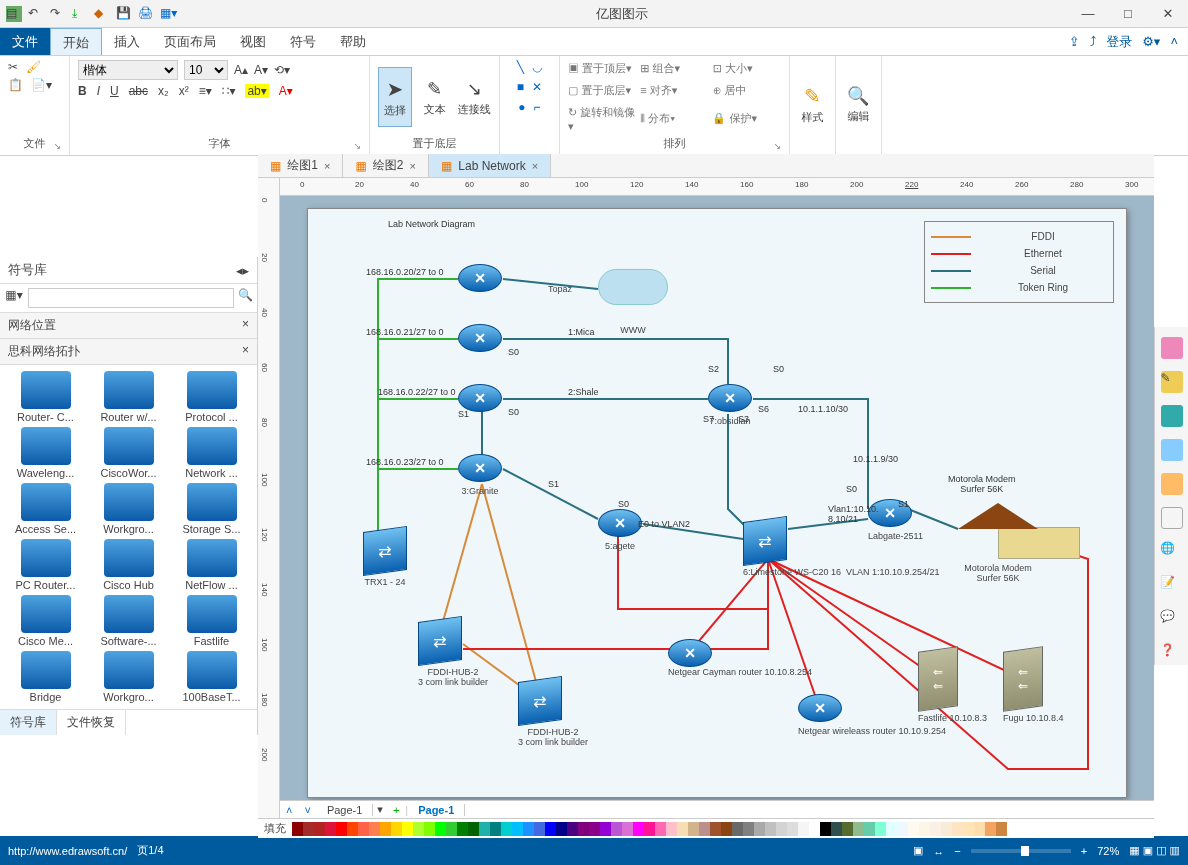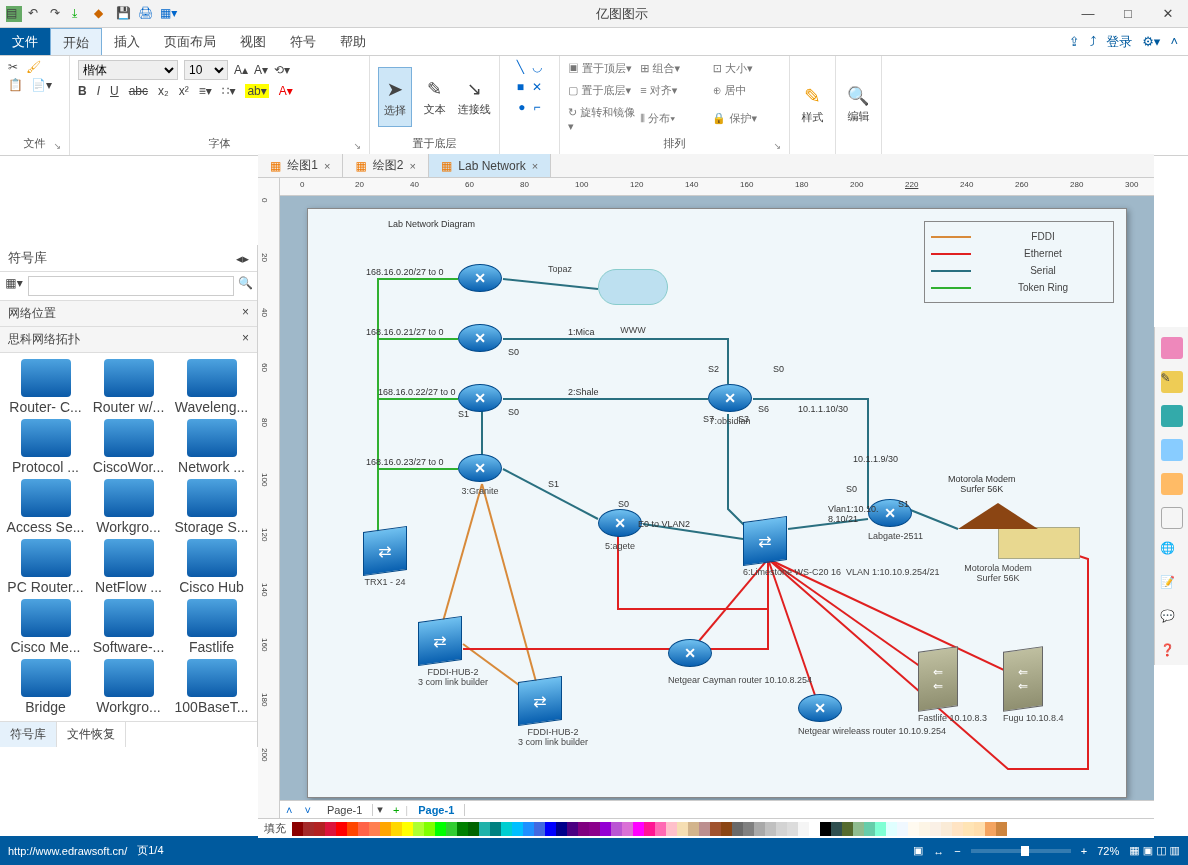--- a/index.html
+++ b/index.html
@@ -27,21 +27,21 @@
 .bigbtn.sel { background: #cde6f7; border: 1px solid #7ab0db; }
 select, input[type=text].small { font-size: 12px; height: 20px; border: 1px solid #ccc; }
 
 .workspace { display: flex; height: 680px; align-items: center; }
 .leftpanel { width: 258px; border-right: 1px solid #d0d0d0; display: flex; flex-direction: column; }
 .lph { padding: 4px 8px; font-size: 13px; display: flex; justify-content: space-between; align-items: center; border-bottom: 1px solid #ddd; }
 .lpsearch { display: flex; padding: 4px; gap: 4px; border-bottom: 1px solid #ddd; }
 .lpsearch input { flex: 1; height: 20px; border: 1px solid #ccc; }
 .lpsection { padding: 4px 8px; background: #f5f5f5; border-bottom: 1px solid #ddd; display: flex; justify-content: space-between; font-size: 12px; }
 .shapegrid { flex: 1; overflow: auto; padding: 6px; display: grid; grid-template-columns: repeat(3, 1fr); gap: 4px; }
-.shapeitem { text-align: center; font-size: 14px; cursor: pointer; }
+.shapeitem { text-align: center; font-size: 11px; cursor: pointer; }
 .shapeicon { width: 50px; height: 38px; margin: 0 auto 2px; background: linear-gradient(#4da3e0,#0b5aa8); border-radius: 4px; position: relative; }
 .bottomtabs { display: flex; border-top: 1px solid #ddd; }
 .bottomtabs div { padding: 4px 10px; font-size: 12px; border-right: 1px solid #ddd; }
 .bottomtabs div.active { background: #e5f1fb; }
 
 .canvasarea { flex: 1; display: flex; flex-direction: column; position: relative; }
 .doctabs { height: 24px; display: flex; background: #f5f5f5; border-bottom: 1px solid #ccc; }
 .doctab { padding: 3px 12px; font-size: 12px; display: flex; align-items: center; gap: 6px; border-right: 1px solid #ccc; }
 .doctab.active { background: #d0e7f7; }
 .doctab .close { font-size: 11px; color: #666; }
@@ -255,28 +255,28 @@
         <div class="shapeitem">
           <div class="shapeicon"></div>
           <div>Router- C...</div>
         </div>
         <div class="shapeitem">
           <div class="shapeicon"></div>
           <div>Router w/...</div>
         </div>
         <div class="shapeitem">
           <div class="shapeicon"></div>
+          <div>Protocol ...</div>
+        </div>
+        <div class="shapeitem">
+          <div class="shapeicon"></div>
           <div>Waveleng...</div>
         </div>
         <div class="shapeitem">
           <div class="shapeicon"></div>
-          <div>Protocol ...</div>
-        </div>
-        <div class="shapeitem">
-          <div class="shapeicon"></div>
           <div>CiscoWor...</div>
         </div>
         <div class="shapeitem">
           <div class="shapeicon"></div>
           <div>Network ...</div>
         </div>
         <div class="shapeitem">
           <div class="shapeicon"></div>
           <div>Access Se...</div>
         </div>
@@ -287,25 +287,25 @@
         <div class="shapeitem">
           <div class="shapeicon"></div>
           <div>Storage S...</div>
         </div>
         <div class="shapeitem">
           <div class="shapeicon"></div>
           <div>PC Router...</div>
         </div>
         <div class="shapeitem">
           <div class="shapeicon"></div>
+          <div>Cisco Hub</div>
+        </div>
+        <div class="shapeitem">
+          <div class="shapeicon"></div>
           <div>NetFlow ...</div>
-        </div>
-        <div class="shapeitem">
-          <div class="shapeicon"></div>
-          <div>Cisco Hub</div>
         </div>
         <div class="shapeitem">
           <div class="shapeicon"></div>
           <div>Cisco Me...</div>
         </div>
         <div class="shapeitem">
           <div class="shapeicon"></div>
           <div>Software-...</div>
         </div>
         <div class="shapeitem">
@@ -449,21 +449,21 @@
               <div class="node" style="left: 290px; top: 300px;">
                 <div class="router"></div>
                 <div style="margin-top:4px;white-space:pre">5:agete</div>
               </div>
               <div class="node" style="left: 560px; top: 290px;">
                 <div class="router"></div>
                 <div style="margin-top:4px;white-space:pre">Labgate-2511</div>
               </div>
               <div class="node" style="left: 360px; top: 430px;">
                 <div class="router"></div>
-                <div style="margin-top:8px;white-space:pre">Netgear Cayman router 10.10.8.254</div>
+                <div style="margin-top:0;white-space:pre">Netgear Cayman router 10.10.8.254</div>
               </div>
               <div class="node" style="left: 490px; top: 485px;">
                 <div class="router"></div>
                 <div style="margin-top:4px;white-space:pre">Netgear wireleass router 10.10.9.254</div>
               </div>
               <div class="node" style="left: 55px; top: 320px;">
                 <div class="switch"></div>
                 <div style="margin-top:4px;white-space:pre">TRX1 - 24</div>
               </div>
               <div class="node" style="left: 110px; top: 410px;">
@@ -491,21 +491,21 @@
               <div class="node" style="left: 290px; top: 60px;">
                 <div class="cloud"></div>
                 <div style="margin-top:20px;white-space:pre">WWW</div>
               </div>
               <div class="node" style="left: 650px; top: 300px;">
                 <div class="house"></div>
                 <div style="margin-top:4px;white-space:pre">Motorola Modem
 Surfer 56K</div>
               </div>
               <div class="node" style="left: 240px; top: 55px;">
-                <div style="margin-top:0;white-space:pre">Topaz</div>
+                <div style="margin-top:20px;white-space:pre">Topaz</div>
               </div>
               <div class="nlabel" style="left: 640px; top: 265px; text-align: center;">Motorola Modem<br>Surfer 56K</div>
               <div class="nlabel" style="left: 58px; top: 58px;">168.16.0.20/27 to 0</div>
               <div class="nlabel" style="left: 58px; top: 118px;">168.16.0.21/27 to 0</div>
               <div class="nlabel" style="left: 58px; top: 178px; margin-left: 12px;">168.16.0.22/27 to 0</div>
               <div class="nlabel" style="left: 58px; top: 248px;">168.16.0.23/27 to 0</div>
               <div class="nlabel" style="left: 260px; top: 118px;">1:Mica</div>
               <div class="nlabel" style="left: 260px; top: 178px;">2:Shale</div>
               <div class="nlabel" style="left: 200px; top: 138px;">S0</div>
               <div class="nlabel" style="left: 150px; top: 200px;">S1</div>

